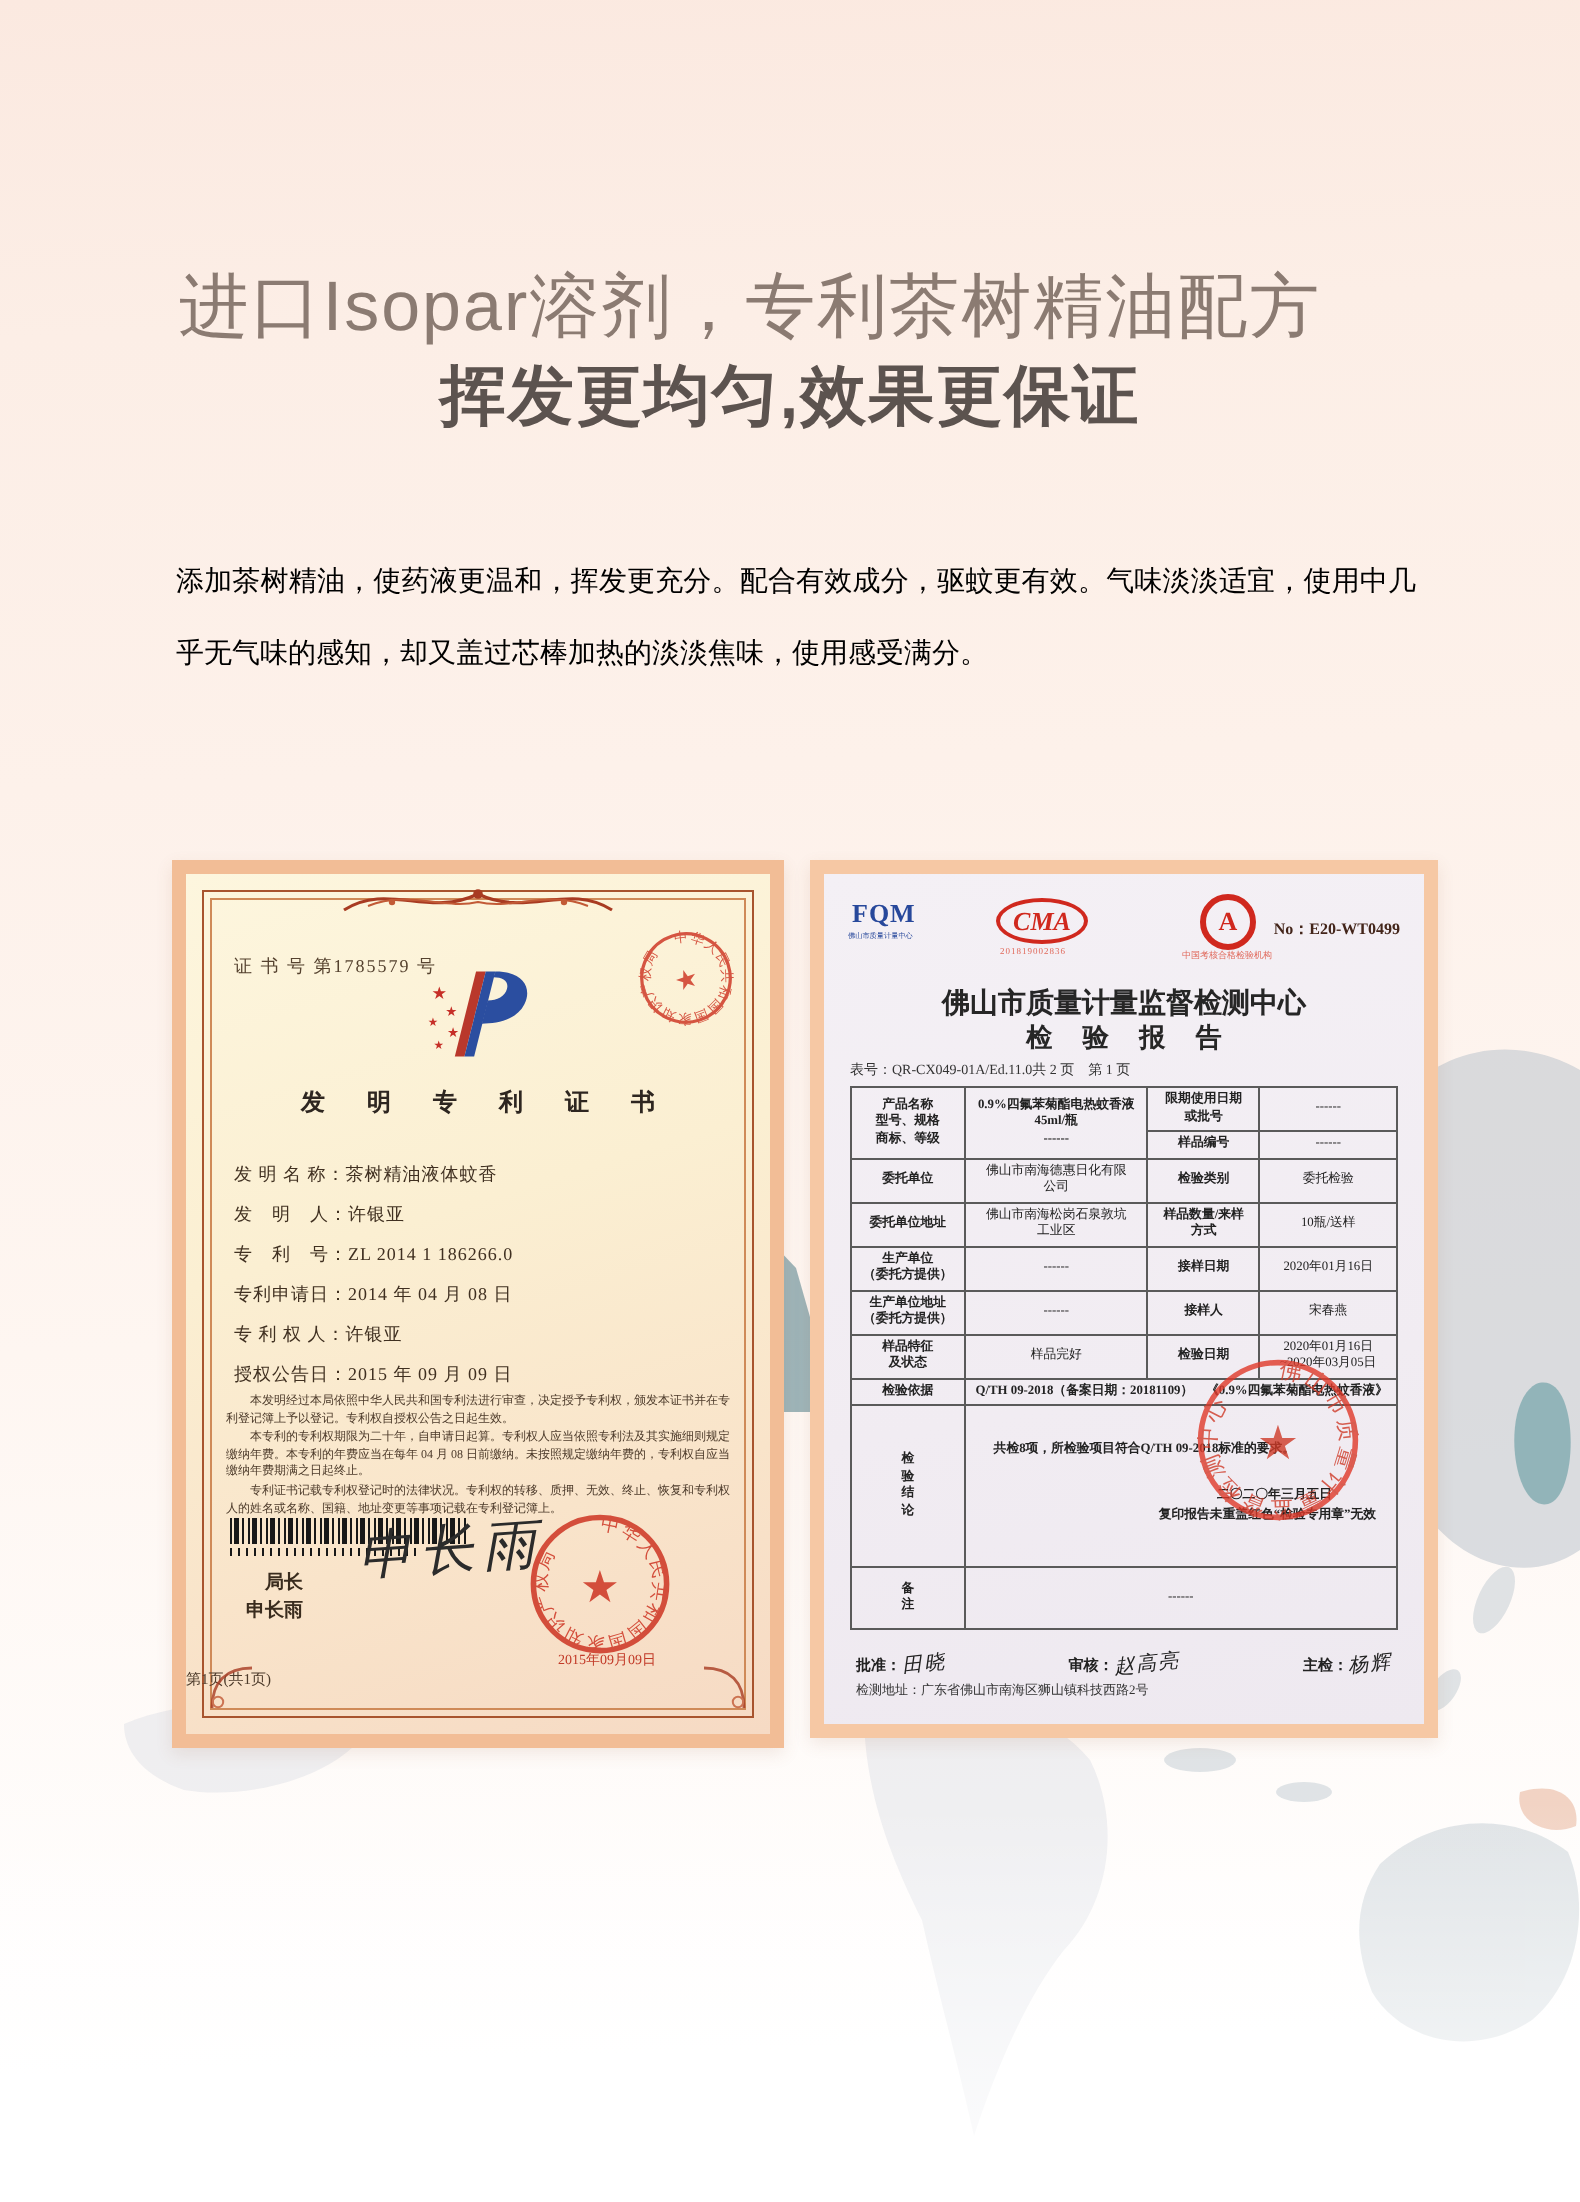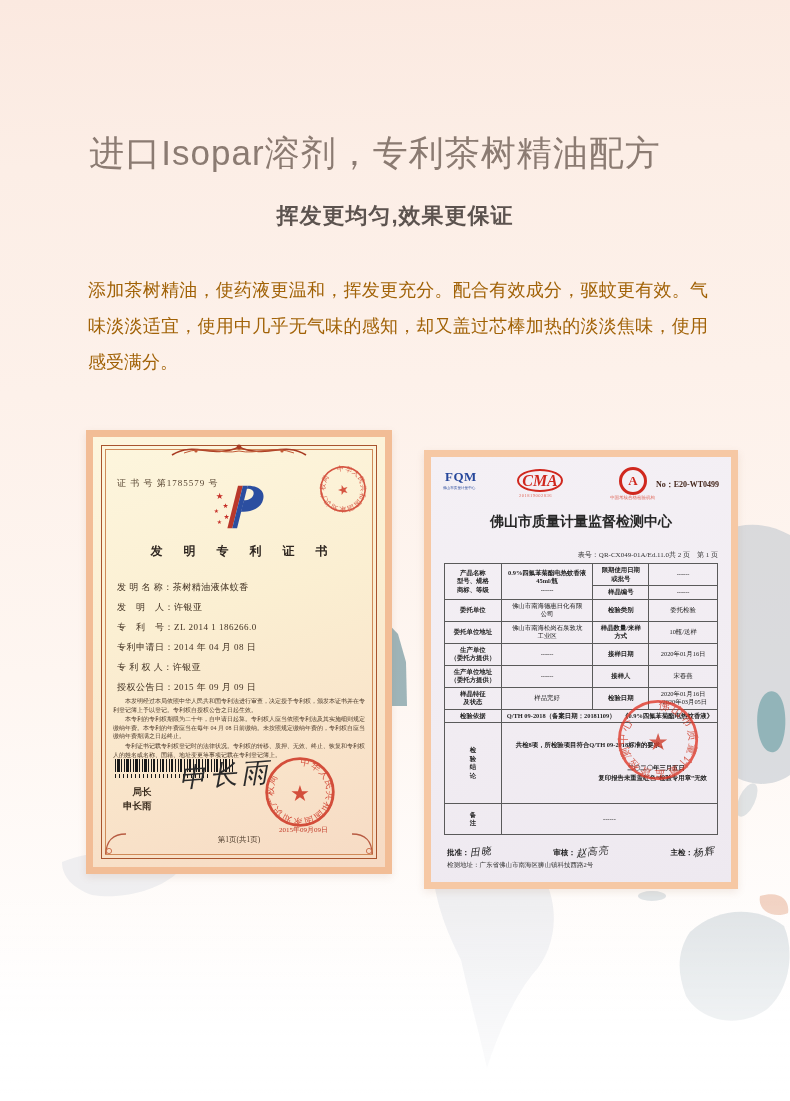--- a/index.html
+++ b/index.html
@@ -12,24 +12,24 @@
   .pre{white-space:pre-line;}
 
   
   .bgmap{position:absolute;left:0;top:0;pointer-events:none;}
   .fade-bottom{position:absolute;left:0;bottom:0;width:790px;height:200px;
     background:linear-gradient(180deg,rgba(255,255,255,0),rgba(255,255,255,.85));}
 
   
   .hero-title{position:absolute;top:130px;left:0;width:750px;text-align:center;
     font-size:35px;letter-spacing:1px;color:#8b7b72;}
-  .hero-subtitle{position:absolute;top:201px;left:0;width:790px;text-align:center;
-    font-size:22px;font-weight:bold;letter-spacing:1px;color:#5c534f;}
+  .hero-subtitle{position:absolute;top:176px;left:0;width:790px;text-align:center;
+    font-size:33px;font-weight:bold;letter-spacing:1px;color:#5c534f;}
   .hero-body{position:absolute;top:272px;left:88px;width:620px;
-    font-size:18px;line-height:36px;color:#a16207;text-align:justify;}
+    font-size:14px;line-height:36px;color:#000000;text-align:justify;}
 
   
   .cert-patent{position:absolute;left:86px;top:430px;width:292px;height:430px;
     border:7px solid #f2bd96;box-sizing:content-box;
     background:linear-gradient(163deg,#fdf6de 0%,#fbefd2 40%,#f9e4ca 72%,#f6dac4 100%);
     box-shadow:0 3px 8px rgba(150,90,60,.12);}
   .p-frame{position:absolute;inset:8px;border:1.5px solid #a8542e;}
   .p-frame::after{content:"";position:absolute;inset:3px;border:1px solid #cf8a58;}
   .p-ornament{position:absolute;left:50%;top:2px;transform:translateX(-50%);}
   .p-certno{position:absolute;left:24px;top:40px;font-size:9px;letter-spacing:1px;color:#55422f;}
@@ -44,45 +44,45 @@
   .p-barcode{position:absolute;left:22px;top:322px;width:118px;height:13px;
     background:repeating-linear-gradient(90deg,#181818 0,#181818 1px,transparent 1px,transparent 2px,
       #181818 2px,#181818 4.5px,transparent 4.5px,transparent 6px,#181818 6px,#181818 7px,transparent 7px,transparent 9px);}
   .p-barcode2{position:absolute;left:22px;top:337px;width:96px;height:4px;
     background:repeating-linear-gradient(90deg,#181818 0,#181818 1px,transparent 1px,transparent 4px);}
   .p-director{position:absolute;left:30px;top:348px;font-size:9.5px;font-weight:bold;color:#3a2c1e;line-height:14px;text-align:right;}
   .p-sig{position:absolute;left:86px;top:320px;font-size:27px;color:#2b2b2b;
     font-style:italic;transform:rotate(-4deg);letter-spacing:4px;font-family:"DejaVu Serif",serif;}
   .p-seal-big{position:absolute;left:170px;top:318px;opacity:.88;}
   .p-seal-date{position:absolute;left:186px;top:388px;font-size:7px;color:#c23a28;}
-  .p-pagenote{position:absolute;left:0;top:398px;width:100%;text-align:center;font-size:7.5px;color:#4c3a2a;}
+  .p-pagenote{position:absolute;left:0;top:398px;width:100%;font-size:7.5px;color:#4c3a2a;}
   .p-corner{position:absolute;opacity:.8;}
   .p-corner.bl{left:10px;bottom:10px;}
   .p-corner.br{right:10px;bottom:10px;transform:scaleX(-1);}
 
   
-  .cert-report{position:absolute;left:424px;top:430px;width:300px;height:425px;
+  .cert-report{position:absolute;left:405px;top:430px;width:300px;height:425px;
     border:7px solid #f6c8a4;box-sizing:content-box;
     background:linear-gradient(170deg,#f4f0f5 0%,#f1ecf2 60%,#eee9f0 100%);
-    box-shadow:0 3px 8px rgba(150,90,60,.12);margin-top:20px;}
+    box-shadow:0 3px 8px rgba(150,90,60,.12);}
   .r-logos{position:absolute;left:12px;top:10px;width:276px;height:42px;}
   .fqm{position:absolute;left:2px;top:2px;color:#27489b;font-weight:bold;font-size:13px;letter-spacing:.5px;}
   .fqm-sub{position:absolute;left:0px;top:18px;color:#27489b;font-size:4px;transform:scale(.9);transform-origin:left;}
   .cma{position:absolute;left:74px;top:2px;width:42px;height:19px;border:2.5px solid #d0281e;
-    border-radius:50%;color:#d0281e;font-weight:bold;font-style:italic;font-size:16px;
+    border-radius:50%;color:#d0281e;font-weight:bold;font-style:italic;font-size:13px;
     display:flex;align-items:center;justify-content:center;}
   .cma-num{position:absolute;left:76px;top:26px;color:#e0685a;font-size:4.5px;letter-spacing:.5px;}
   .cal{position:absolute;right:72px;top:0px;width:22px;height:22px;border:3px solid #d0281e;border-radius:50%;
     color:#d0281e;font-weight:bold;font-size:13px;display:flex;align-items:center;justify-content:center;}
   .cal-sub{position:absolute;right:64px;top:28px;color:#e0685a;font-size:4.5px;}
   .r-no{position:absolute;right:0px;top:12px;font-size:8px;font-weight:bold;color:#43251a;}
   .r-org{position:absolute;left:0;top:56px;width:100%;text-align:center;font-size:14px;font-weight:bold;color:#262626;}
   .r-title{position:absolute;left:0;top:73px;width:100%;text-align:center;font-size:13px;font-weight:bold;
     letter-spacing:6px;color:#262626;text-indent:6px;}
-  .r-subhead{position:absolute;left:13px;top:93px;width:274px;display:flex;justify-content:flex-end;
+  .r-subhead{position:absolute;left:13px;top:93px;width:274px;display:flex;justify-content:flex-start;
     font-size:7px;color:#333;}
   .r-table{position:absolute;left:13px;top:106px;width:274px;border-collapse:collapse;
     font-size:6.4px;color:#222;}
   .r-table td{border:1px solid #5a5a5a;padding:2px 1px;text-align:center;vertical-align:middle;line-height:8.5px;}
   .r-table td.lbl{font-weight:bold;}
   .r-concl-cell{position:relative;text-align:left !important;padding:4px 6px !important;height:72px;vertical-align:top !important;}
   .r-concl-main{margin-top:14px;margin-left:8px;font-weight:bold;}
   .r-concl-date{text-align:right;margin-top:14px;margin-right:26px;font-weight:bold;}
   .r-concl-note{text-align:right;margin-top:2px;margin-right:4px;font-weight:bold;}
   .r-seal{position:absolute;right:16px;top:-26px;opacity:.8;}
@@ -216,20 +216,21 @@
     <div class="fqm">FQM</div>
     <div class="fqm-sub">佛山市质量计量中心</div>
     <div class="cma">CMA</div>
     <div class="cma-num">201819002836</div>
     <div class="cal">A</div>
     <div class="cal-sub">中国考核合格检验机构</div>
     <div class="r-no">No：E20-WT0499</div>
   </div>
 
   <div class="r-org">佛山市质量计量监督检测中心</div>
+  <div class="r-title">检 验 报 告</div>
 
   <div class="r-subhead">
     <span>表号：QR-CX049-01A/Ed.11.0</span>
     <span>共 2 页　第 1 页</span>
   </div>
 
   <table class="r-table">
     <colgroup>
         <col style="width:57px">
         <col style="width:92px">

